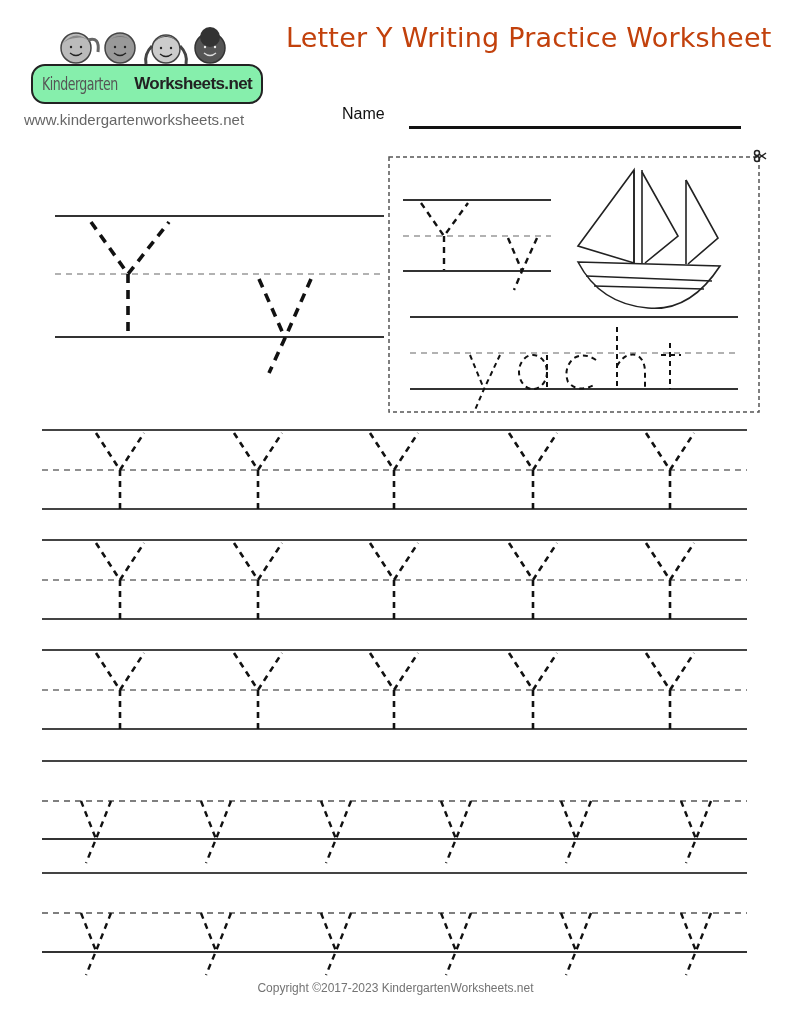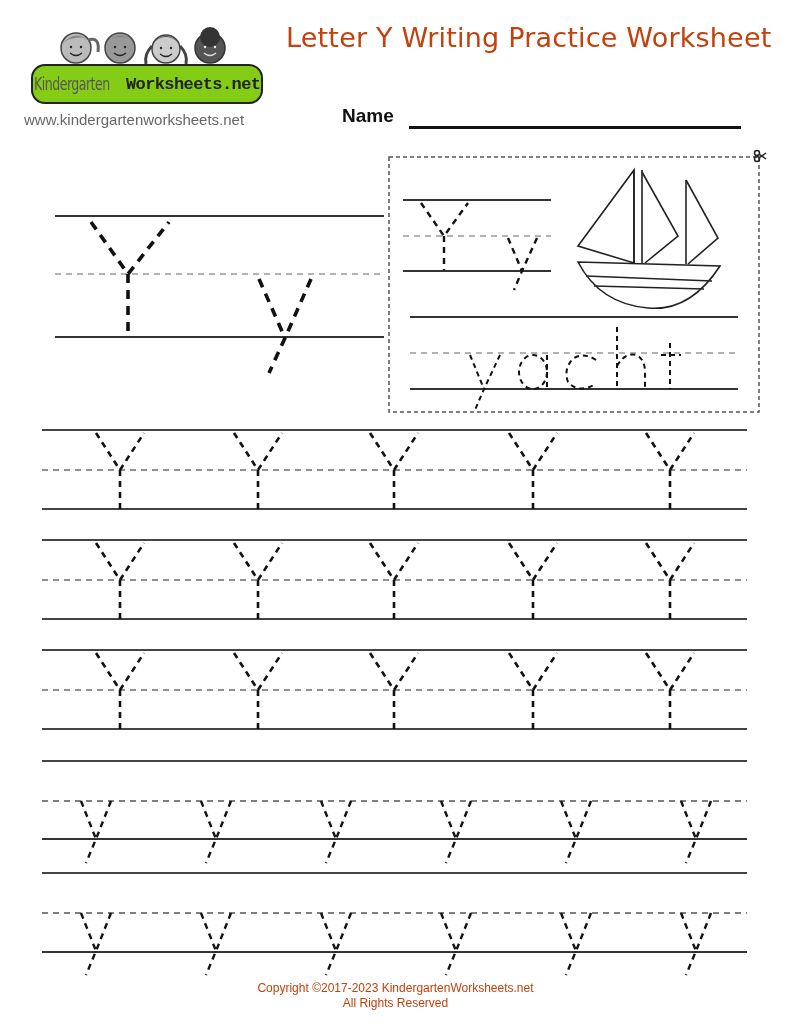--- a/index.html
+++ b/index.html
@@ -1,27 +1,27 @@
 <!DOCTYPE html>
 <html><head>
 <meta charset="utf-8">
 <style>
   html, body { margin:0; padding:0; background:#ffffff; }
   body { width:791px; height:1024px; position:relative; overflow:hidden; font-family:"Liberation Sans", sans-serif; color:#111; }
   .abs { position:absolute; }
   #logo { left:8px; top:18px; width:262px; height:92px; }
   .logo-kids { position:absolute; left:40px; top:4px; width:180px; height:48px; }
-  .logo-banner { position:absolute; left:23px; top:46px; width:232px; height:40px; border:2.5px solid #222; border-radius:14px; background:#84cc16; display:flex; align-items:center; justify-content:center; box-sizing:border-box; }
+  .logo-banner { position:absolute; left:23px; top:46px; width:232px; height:40px; border:2.5px solid #222; border-radius:14px; background:#86efac; display:flex; align-items:center; justify-content:center; box-sizing:border-box; }
   .logo-banner .k { font-family:"DejaVu Sans", sans-serif; font-size:17px; color:#555; letter-spacing:-0.6px; font-stretch:condensed; transform:scaleX(0.82); transform-origin:left; display:inline-block; }
-  .logo-banner .w { font-family:Liberation Mono, monospace; font-weight:bold; font-size:17px; color:#222; letter-spacing:-0.6px; }
+  .logo-banner .w { font-family:Liberation Sans, sans-serif; font-weight:bold; font-size:17px; color:#222; letter-spacing:-0.6px; }
   #site-url { left:24px; top:111px; font-size:15px; color:#666; }
   #page-title { left:286px; top:22px; font-family:"DejaVu Sans", sans-serif; font-size:27px; color:#c2410c; letter-spacing:0.2px; white-space:nowrap; }
-  #name-label { left:342px; top:105px; font-size:19px; color:#111;font-weight:bold; }
+  #name-label { left:342px; top:105px; font-size:16px; color:#111; }
   #name-line { left:409px; top:126px; width:332px; height:3px; background:#111; }
-  #copyright { left:0; width:791px; top:981px; text-align:center; font-size:12px; color:#c2410c; line-height:15px; }
+  #copyright { left:0; width:791px; top:981px; text-align:center; font-size:12px; color:#737373; line-height:15px; }
   svg#sheet { position:absolute; left:0; top:0; }
 </style>
 </head>
 <body>
 
 <div id="logo" class="abs">
   <svg class="logo-kids" viewBox="0 0 180 48">
 
     <circle cx="28" cy="26" r="15" fill="#bbb" stroke="#444" stroke-width="1.5"></circle>
     <path d="M14 22 Q28 6 42 20 Q36 14 28 16 Q20 16 14 22Z" fill="#888"></path>
@@ -181,14 +181,13 @@
 
 <svg class="abs" style="left:753px;top:149px" width="14" height="14" viewBox="0 0 14 14">
   <circle cx="4" cy="4" r="2.5" fill="none" stroke="#222" stroke-width="1.5"></circle>
   <circle cx="4" cy="10" r="2.5" fill="none" stroke="#222" stroke-width="1.5"></circle>
   <line x1="6" y1="5" x2="13" y2="10" stroke="#222" stroke-width="1.5"></line>
   <line x1="6" y1="9" x2="13" y2="4" stroke="#222" stroke-width="1.5"></line>
 </svg>
 
 <div id="copyright" class="abs">
   <div>Copyright ©2017-2023 KindergartenWorksheets.net</div>
-  <div>All Rights Reserved</div>
 </div>
 
 </body></html>

